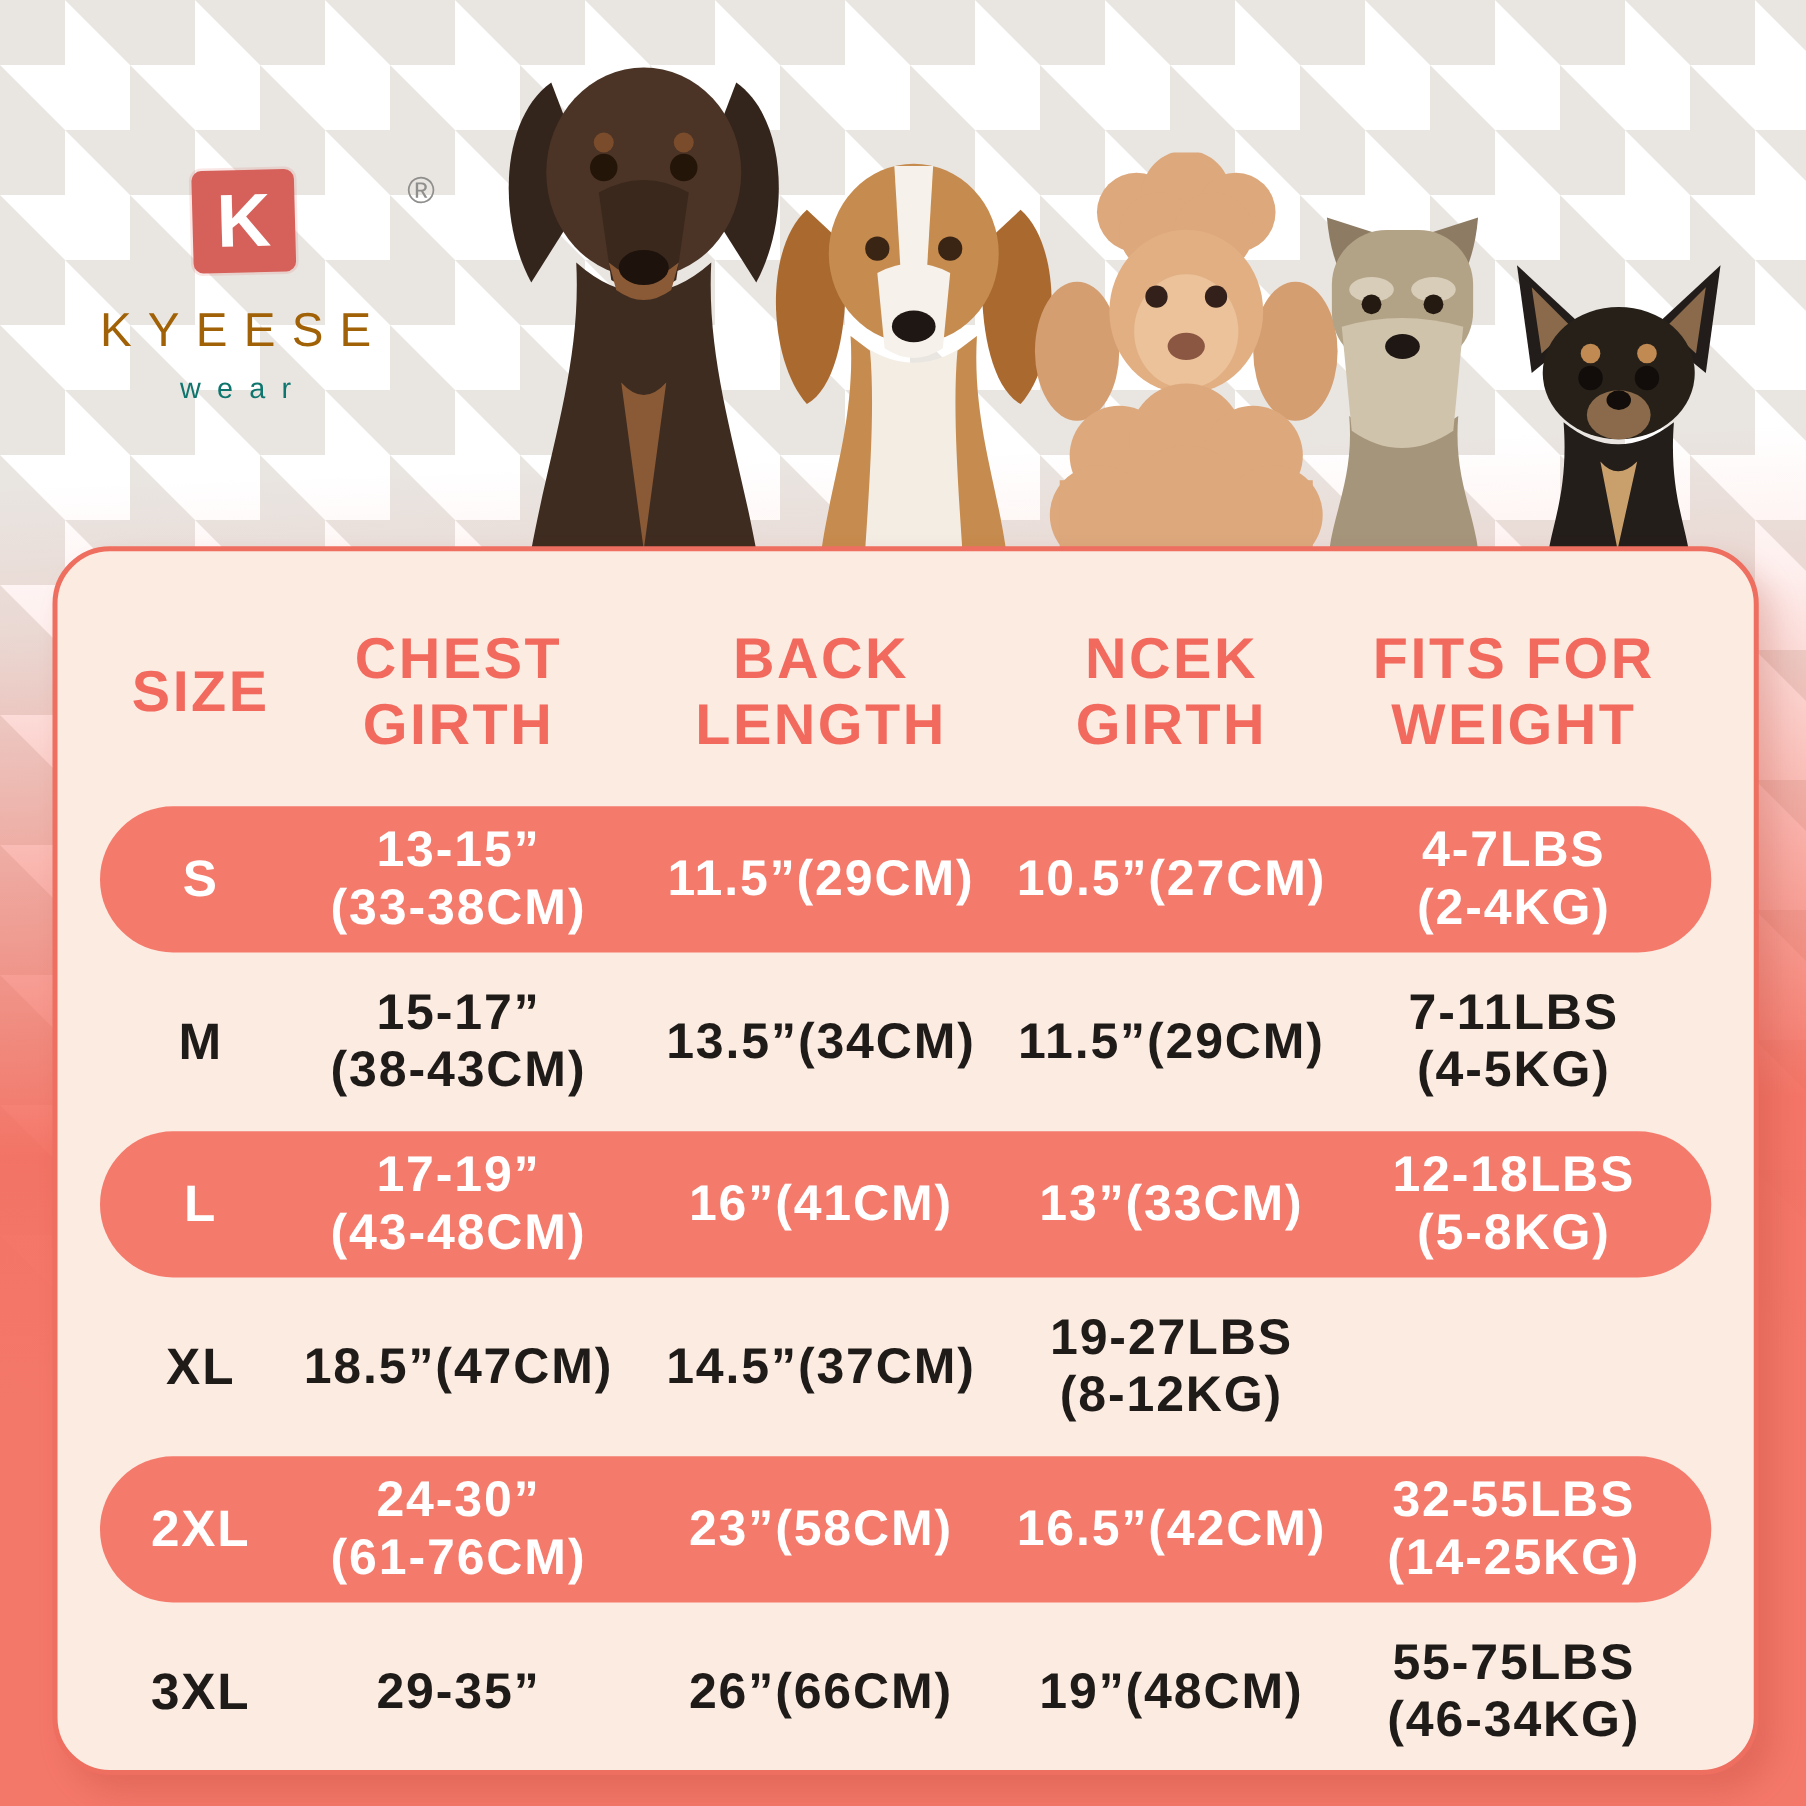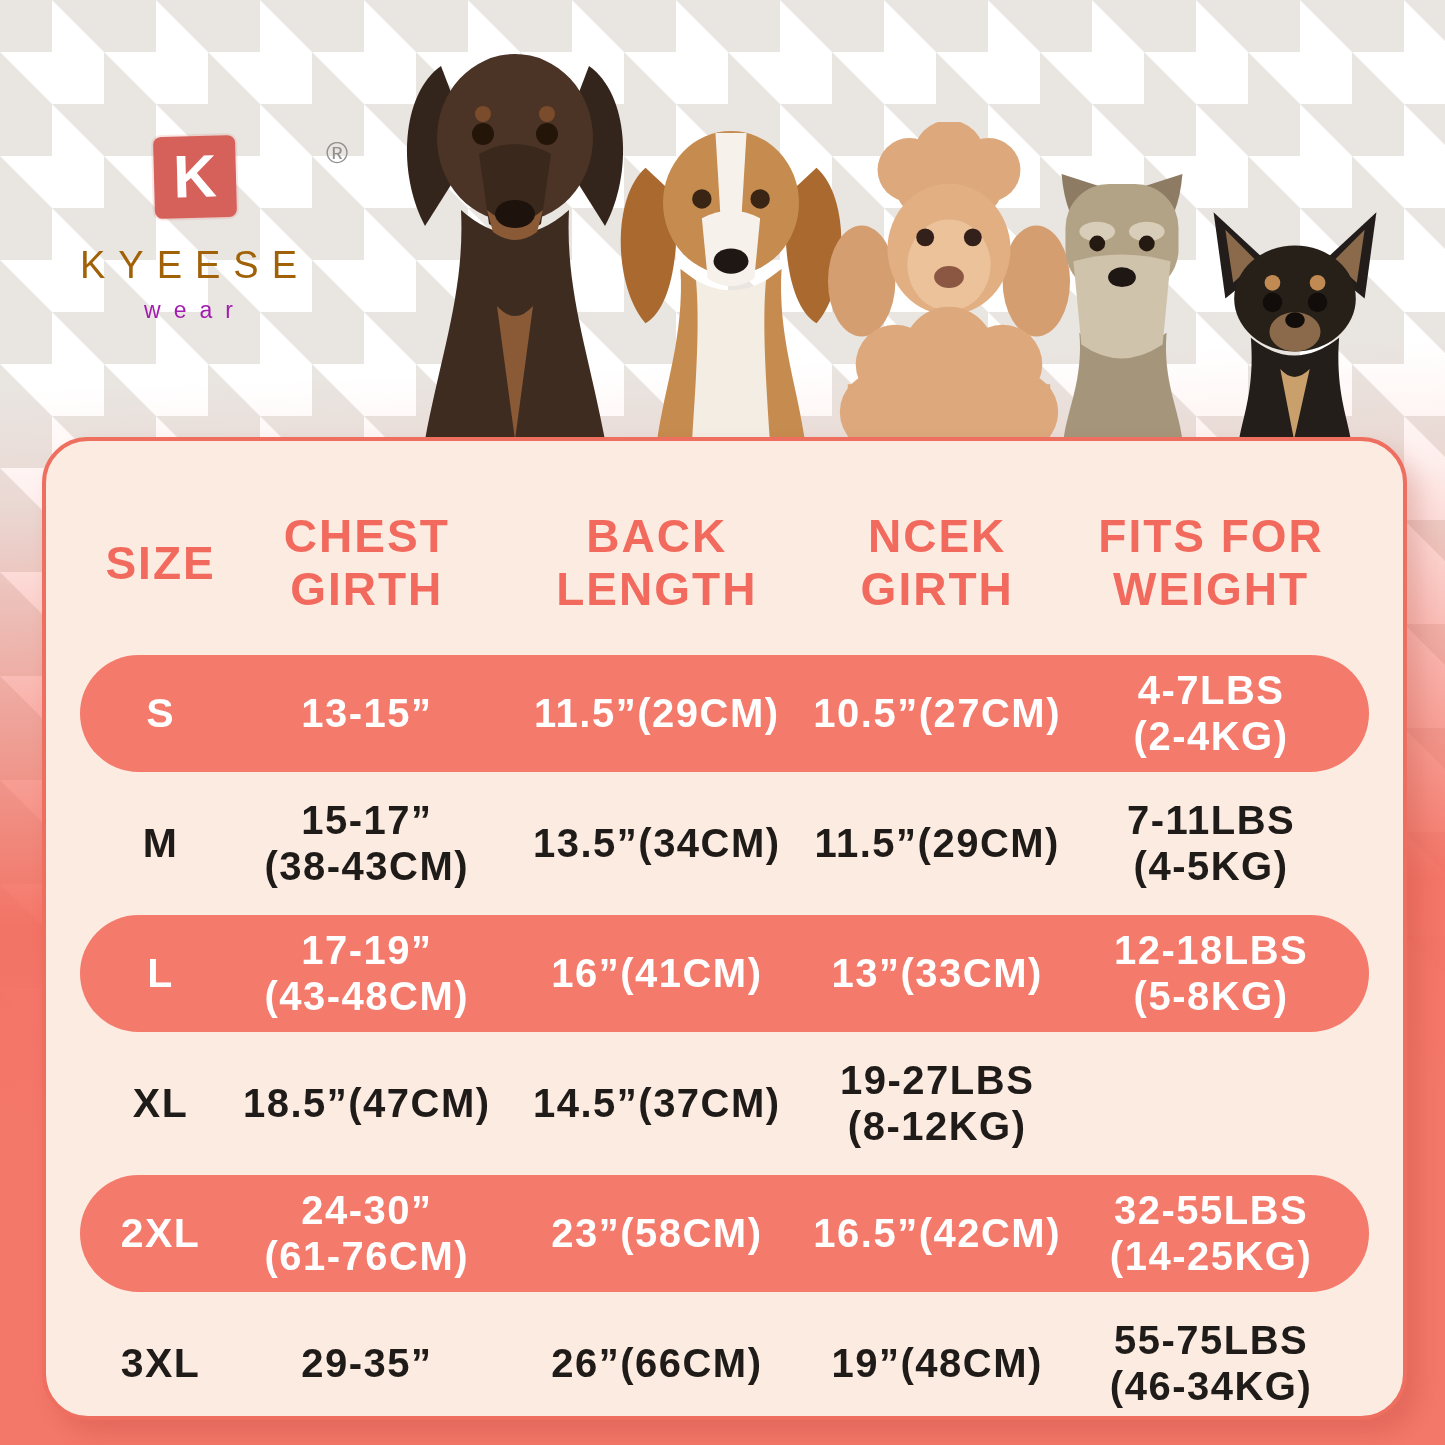--- a/index.html
+++ b/index.html
@@ -21,34 +21,34 @@
   
   .logo{position:absolute;left:40px;top:130px;width:310px;text-align:center;}
   .k-badge{
     width:82px;height:82px;margin:6px auto 0;background:#d6605a;border-radius:8px;
     display:flex;align-items:center;justify-content:center;transform:rotate(-1.5deg);
     color:#fff;font-size:60px;font-weight:bold;line-height:1;
     box-shadow:0 0 0 2px rgba(214,96,90,.15);
   }
   .reg-mark{position:absolute;right:2px;top:6px;font-size:30px;color:#8f8f8d;}
   .brand-name{margin-top:26px;font-size:38px;color:#a16207;letter-spacing:13px;font-weight:500;}
-  .brand-sub{margin-top:10px;font-size:23px;color:#a21caf;letter-spacing:13px;}
+  .brand-sub{margin-top:10px;font-size:23px;color:#0f766e;letter-spacing:13px;}
   
   .dogs{position:absolute;left:0;top:0;width:1445px;height:440px;}
   .dogs svg{position:absolute;bottom:0;}
   
   .panel{
     position:absolute;left:42px;top:437px;width:1365px;height:983px;
     background:#fcebe1;border:4px solid #ee6e60;border-radius:46px;
     box-shadow:12px 14px 22px rgba(170,55,40,.22);
     box-sizing:border-box;
   }
   .thead{
     display:grid;grid-template-columns:12.5% 19.5% 25.5% 18% 24.5%;
-    margin:0 34px;padding-top:44px;height:156px;align-items:center;
+    margin:0 34px;padding-top:34px;height:156px;align-items:center;
   }
   .hcell{display:flex;flex-direction:column;align-items:center;justify-content:center;
     color:#f26a5e;font-size:46px;font-weight:bold;letter-spacing:2px;line-height:1.15;}
   .rows{margin:14px 34px 0;}
   .trow{
     display:grid;grid-template-columns:12.5% 19.5% 25.5% 18% 24.5%;
     height:117px;margin-bottom:13px;align-items:center;border-radius:60px;
     color:#1e1b19;
   }
   .trow.hl{background:#f47a6c;color:#ffffff;}
@@ -186,20 +186,21 @@
         <span>WEIGHT</span>
       </div>
   </div>
 
   <div class="rows">
 
     <div class="trow hl">
       <div class="cell size">S</div>
       <div class="cell">
           <span>13-15”</span>
+          <span>(33-38CM)</span>
         </div>
       <div class="cell">11.5”(29CM)</div>
       <div class="cell">10.5”(27CM)</div>
       <div class="cell">
           <span>4-7LBS</span>
           <span>(2-4KG)</span>
         </div>
     </div>
 
     <div class="trow">

